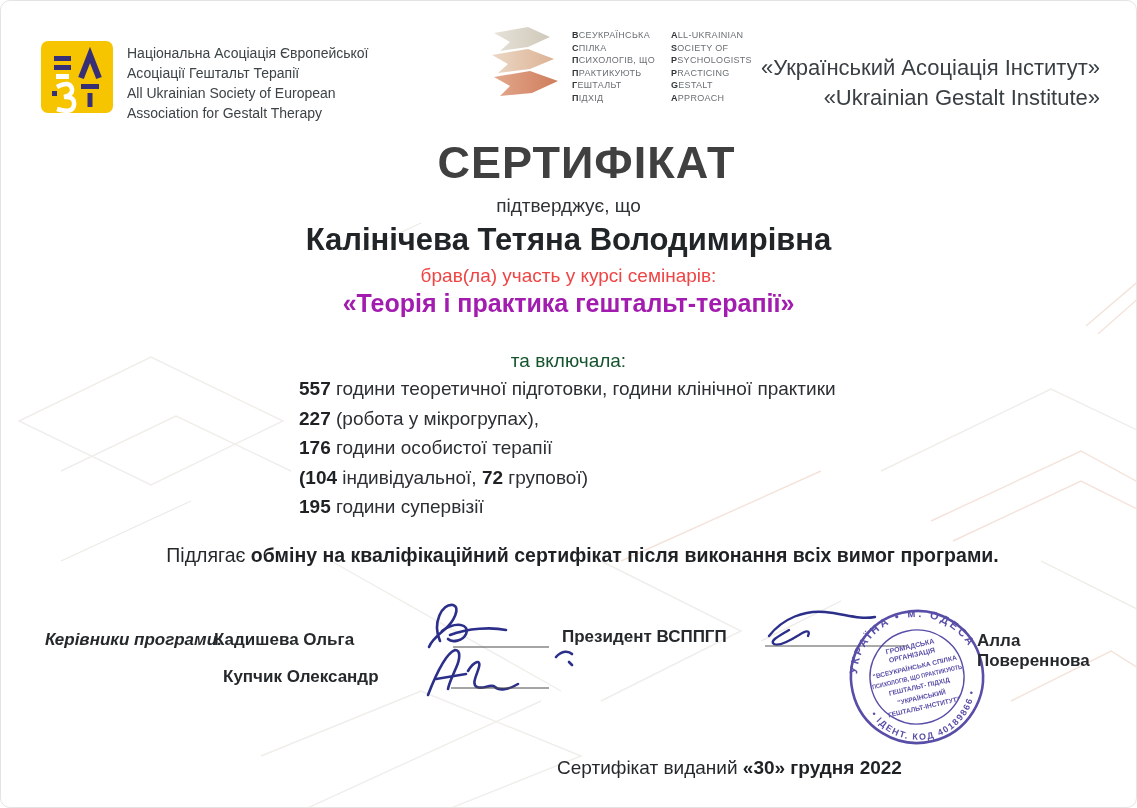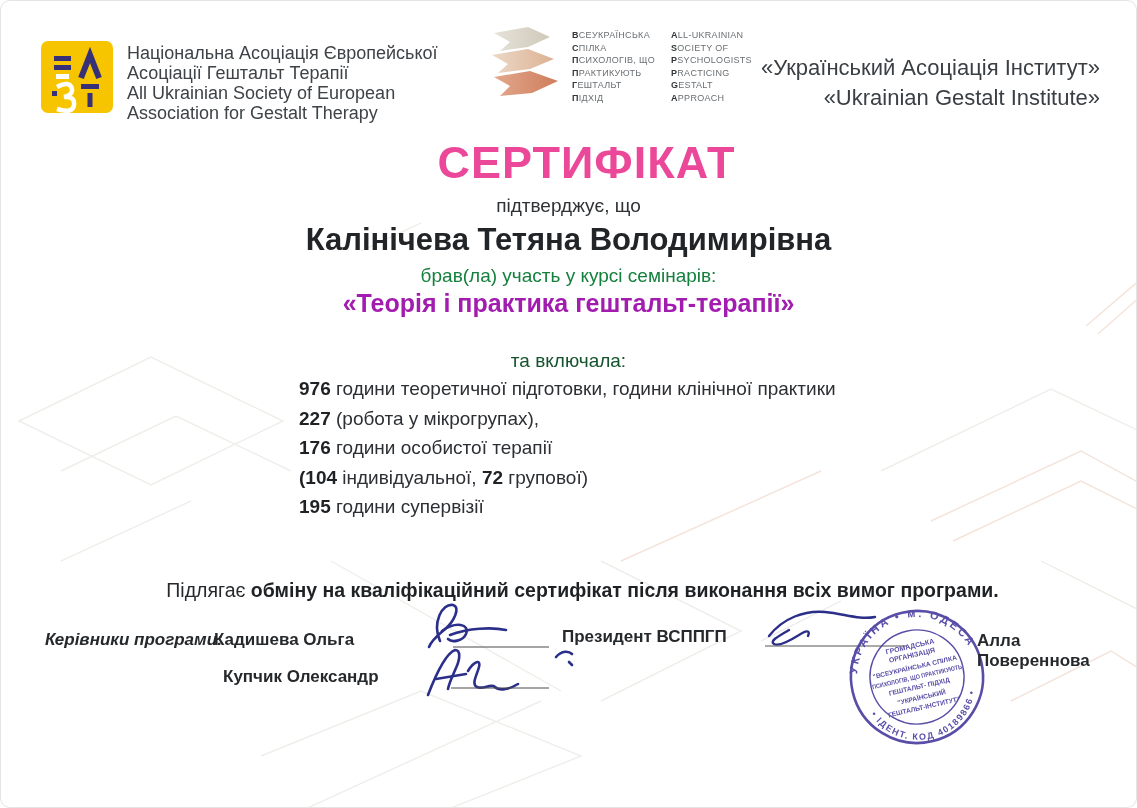--- a/index.html
+++ b/index.html
@@ -7,43 +7,43 @@
   body { font-family:"Liberation Sans", sans-serif; }
   .page{
     position:relative; width:1137px; height:808px; background:#ffffff;
     border:1px solid #e5e4e2; border-radius:10px; overflow:hidden;
     color:#2c2f33;
   }
   .bg{ position:absolute; inset:0; pointer-events:none; }
 
   
   .org-left{ position:absolute; left:40px; top:40px; display:flex; gap:14px; }
-  .org-left-text{ padding-top:2px; font-size:18px; line-height:20px; color:#3d4347; }
+  .org-left-text{ padding-top:2px; font-size:14px; line-height:20px; color:#3d4347; }
   .org-center{ position:absolute; left:487px; top:24px; display:flex; gap:10px; }
   .org-center .cols{ display:flex; gap:16px; padding-top:4px; }
   .org-center .col{ font-size:9px; line-height:12.5px; letter-spacing:.3px; color:#6a6f73; text-transform:uppercase; }
   .org-center .col b{ color:#33373a; font-weight:700; }
   .org-right{ position:absolute; right:36px; top:52px; text-align:right; font-size:22px; line-height:30px; color:#3a3f44; font-weight:400; }
 
   
   .ctr{ position:absolute; left:0; width:100%; text-align:center; }
-  .title{ top:136px; font-size:45px; font-weight:700; letter-spacing:1px; color:#ec4899;padding-left:36px; }
+  .title{ top:136px; font-size:45px; font-weight:700; letter-spacing:1px; color:#404040;padding-left:36px; }
   .subtitle{ top:194px; font-size:19px; color:#2f3336; }
   .recipient{ top:221px; font-size:31px; font-weight:700; color:#222528; }
-  .participation{ top:264px; font-size:19px; color:#15803d; }
+  .participation{ top:264px; font-size:19px; color:#ef4444; }
   .course{ top:288px; font-size:25px; font-weight:700; color:#a21caf; }
   .program{ top:322px; font-size:19px; color:#2c2f33; }
   .included{ top:349px; font-size:19px; color:#14532d; }
   .pre{ white-space:pre-wrap; }
   .b{ font-weight:700; color:#1f2225; }
 
   .hours{ position:absolute; left:298px; top:373px; font-size:19px; line-height:29.5px; color:#2c2f33; }
   .hours .b{ font-weight:700; }
 
-  .exchange{ top:578px; font-size:19.5px; color:#26292c;padding-left:28px; }
+  .exchange{ top:543px; font-size:19.5px; color:#26292c;padding-left:28px; }
 
   
   .f-item{ position:absolute; font-size:17px; font-weight:700; color:#26292c; }
   .leaders-label{ left:44px;  top:629px;font-style:italic; }
   .leader-1{ left:213px; top:629px; }
   .leader-2{ left:222px; top:666px; }
   .president-label{ left:561px; top:626px; }
   .president-name{ left:976px; top:630px; z-index:5; }
   .sig-mid{ position:absolute; left:405px; top:594px; z-index:3; }
   .sig-right{ position:absolute; left:760px; top:597px; z-index:3; }
@@ -150,21 +150,21 @@
 
   <div class="ctr title">СЕРТИФІКАТ</div>
   <div class="ctr subtitle">підтверджує, що</div>
   <div class="ctr recipient">Калінічева Тетяна Володимирівна</div>
   <div class="ctr participation">брав(ла) участь у курсі семінарів:</div>
   <div class="ctr course">«Теорія і практика гештальт-терапії»</div>
 
   <div class="ctr included">та включала:</div>
 
   <div class="hours">
-    <div><span class="pre b">976</span><span class="pre"> години теоретичної підготовки, години клінічної практики</span></div>
+    <div><span class="pre b">557</span><span class="pre"> години теоретичної підготовки, години клінічної практики</span></div>
     <div><span class="pre b">227</span><span class="pre"> (робота у мікрогрупах),</span></div>
     <div><span class="pre b">176</span><span class="pre"> години особистої терапії</span></div>
     <div><span class="pre b">(104</span><span class="pre"> індивідуальної, </span><span class="pre b">72</span><span class="pre"> групової)</span></div>
     <div><span class="pre b">195</span><span class="pre"> години супервізії</span></div>
   </div>
 
   <div class="ctr exchange">
     <span class="pre">Підлягає </span><span class="pre b">обміну на кваліфікаційний сертифікат після виконання всіх вимог програми.</span>
   </div>
 
@@ -218,14 +218,17 @@
         <text x="80" y="60" font-size="7">ОРГАНІЗАЦІЯ</text>
         <text x="80" y="72" font-size="6.4" textLength="86" lengthAdjust="spacingAndGlyphs">"ВСЕУКРАЇНСЬКА СПІЛКА</text>
         <text x="80" y="82" font-size="6.4" textLength="92" lengthAdjust="spacingAndGlyphs">ПСИХОЛОГІВ, ЩО ПРАКТИКУЮТЬ</text>
         <text x="80" y="92" font-size="6.6">ГЕШТАЛЬТ- ПІДХІД</text>
         <text x="80" y="103" font-size="6.6">"УКРАЇНСЬКИЙ</text>
         <text x="80" y="113" font-size="6.6">ГЕШТАЛЬТ-ІНСТИТУТ"</text>
       </g>
     </svg>
   </div>
 
+  <div class="issued">
+    <span class="pre">Сертифікат виданий </span><span class="pre b">«30» грудня 2022</span>
+  </div>
 
 </div>
 
 </body></html>

